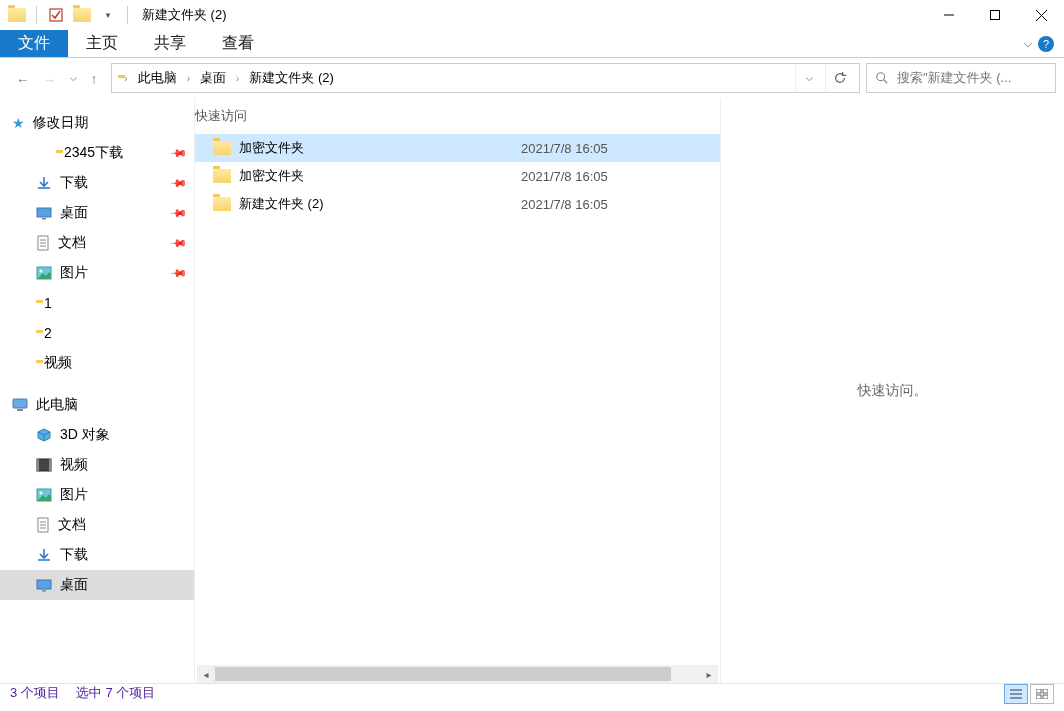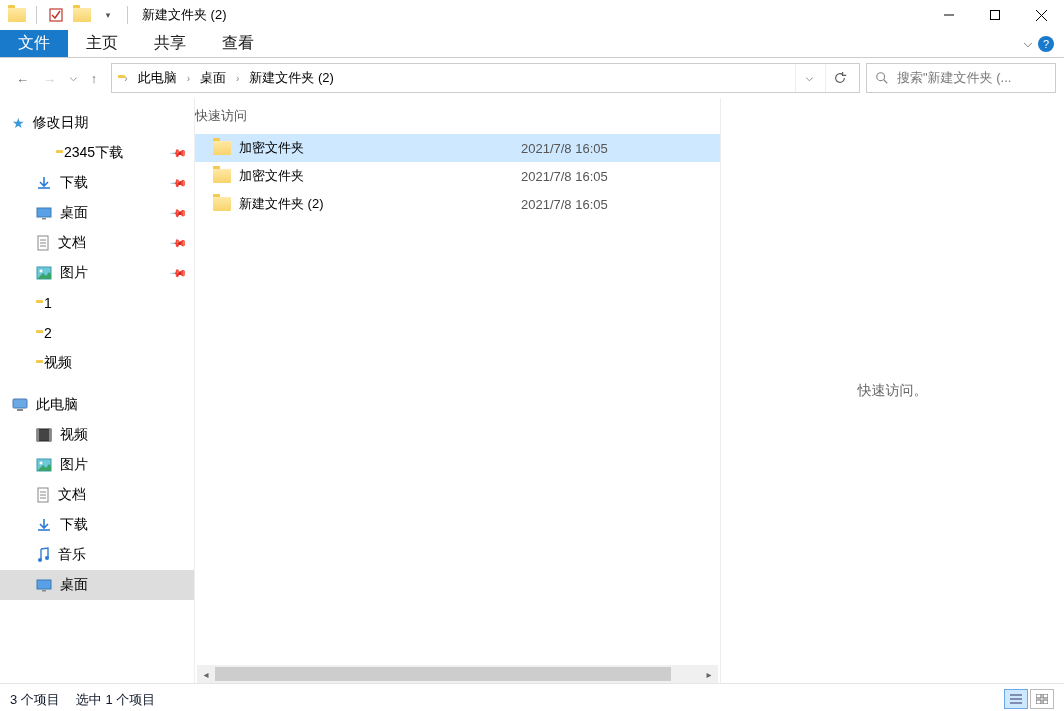--- a/index.html
+++ b/index.html
@@ -51,21 +51,21 @@
 
 .preview { flex: 1; display: flex; align-items: center; justify-content: center; color: #666; font-size: 14px; border-left: 1px solid #eee; }
 
 .hscroll { height: 18px; background: #f0f0f0; margin: 0 2px; position: relative; }
 .hscroll-track { position: absolute; left: 18px; right: 18px; top: 0; bottom: 0; }
 .hscroll-thumb { position: absolute; left: 0; width: 94%; top: 2px; bottom: 2px; background: #cdcdcd; }
 .hscroll-btn { position: absolute; top: 0; bottom: 0; width: 18px; display: flex; align-items: center; justify-content: center; color: #666; font-size: 10px; }
 .hscroll-btn.l { left: 0; }
 .hscroll-btn.r { right: 0; }
 
-.statusbar { height: 26px; border-top: 1px solid #e5e5e5; display: flex; align-items: flex-end; padding: 0 10px; font-size: 13px; color: #0f172a; }
+.statusbar { height: 26px; border-top: 1px solid #e5e5e5; display: flex; align-items: flex-start; padding: 0 10px; font-size: 13px; color: #4c1d95; }
 .status-left { display: flex; gap: 16px; }
 .status-right { margin-left: auto; display: flex; gap: 2px; }
 .viewbtn { width: 24px; height: 20px; border: 1px solid #bbb; display: flex; align-items: center; justify-content: center; font-size: 11px; }
 .viewbtn.active { background: #cde8ff; border-color: #6aa9e6; }
 
 svg { display: block; }
 .star { color: #3a9bdc; }
 .pc { color: #4a7bb0; }
 </style>
 </head>
@@ -230,20 +230,29 @@
         <svg width="16" height="14" viewBox="0 0 16 14">
             <rect x="1" y="1" width="14" height="9" rx="1" fill="#6aa9e6" stroke="#4a7bb0"></rect>
             <rect x="5" y="11" width="6" height="2" fill="#888"></rect>
           </svg>
       </span>
       <span>此电脑</span>
     </div>
     <div id="pc-items">
         <div class="side-item" style="padding-left: 36px;">
           <span>
+            <svg width="16" height="16">
+              <path d="M8 2 L14 5 L14 11 L8 14 L2 11 L2 5 Z" fill="#58b0e6" stroke="#2e7bb0"></path>
+              <path d="M2 5 L8 8 L14 5 M8 8 L8 14" fill="none" stroke="#2e7bb0"></path>
+            </svg>
+          </span>
+          <span>3D 对象</span>
+        </div>
+        <div class="side-item" style="padding-left: 36px;">
+          <span>
             <svg width="16" height="14">
               <rect x="1" y="1" width="14" height="12" fill="#444" stroke="#222"></rect>
               <rect x="1" y="1" width="2" height="12" fill="#888"></rect>
               <rect x="13" y="1" width="2" height="12" fill="#888"></rect>
             </svg>
           </span>
           <span>视频</span>
         </div>
         <div class="side-item" style="padding-left: 36px;">
           <span>
@@ -267,31 +276,20 @@
           <span>文档</span>
         </div>
         <div class="side-item" style="padding-left: 36px;">
           <span>
             <svg width="16" height="14">
               <path d="M8 1 L8 9 M4 6 L8 10 L12 6" fill="none" stroke="#2e7bd6" stroke-width="1.6"></path>
               <line x1="2" y1="12" x2="14" y2="12" stroke="#2e7bd6" stroke-width="1.6"></line>
             </svg>
           </span>
           <span>下载</span>
-        </div>
-        <div class="side-item" style="padding-left: 36px;">
-          <span>
-            <svg width="14" height="16">
-              <path d="M5 2 L12 1 L12 11" fill="none" stroke="#2e7bd6" stroke-width="1.4"></path>
-              <circle cx="4" cy="13" r="2" fill="#2e7bd6"></circle>
-              <circle cx="11" cy="11" r="2" fill="#2e7bd6"></circle>
-              <line x1="5" y1="2" x2="5" y2="13" stroke="#2e7bd6" stroke-width="1.4"></line>
-            </svg>
-          </span>
-          <span>音乐</span>
         </div>
         <div class="side-item sel" style="padding-left: 36px;">
           <span>
             <svg width="16" height="14">
               <rect x="1" y="2" width="14" height="9" fill="#5aa0e6" stroke="#3a7bb0"></rect>
               <rect x="6" y="12" width="4" height="1.5" fill="#888"></rect>
             </svg>
           </span>
           <span>桌面</span>
         </div>
@@ -338,21 +336,21 @@
     </div>
     <div class="preview">
       <span>快速访问。</span>
     </div>
   </div>
 </div>
 
 <div class="statusbar">
   <div class="status-left">
     <span>3 个项目</span>
-    <span>选中 1 个项目</span>
+    <span>选中 7 个项目</span>
   </div>
   <div class="status-right">
     <div class="viewbtn active">
       <svg width="12" height="10">
           <line x1="0" y1="1" x2="12" y2="1" stroke="#336"></line>
           <line x1="0" y1="5" x2="12" y2="5" stroke="#336"></line>
           <line x1="0" y1="9" x2="12" y2="9" stroke="#336"></line>
         </svg>
     </div>
     <div class="viewbtn">

